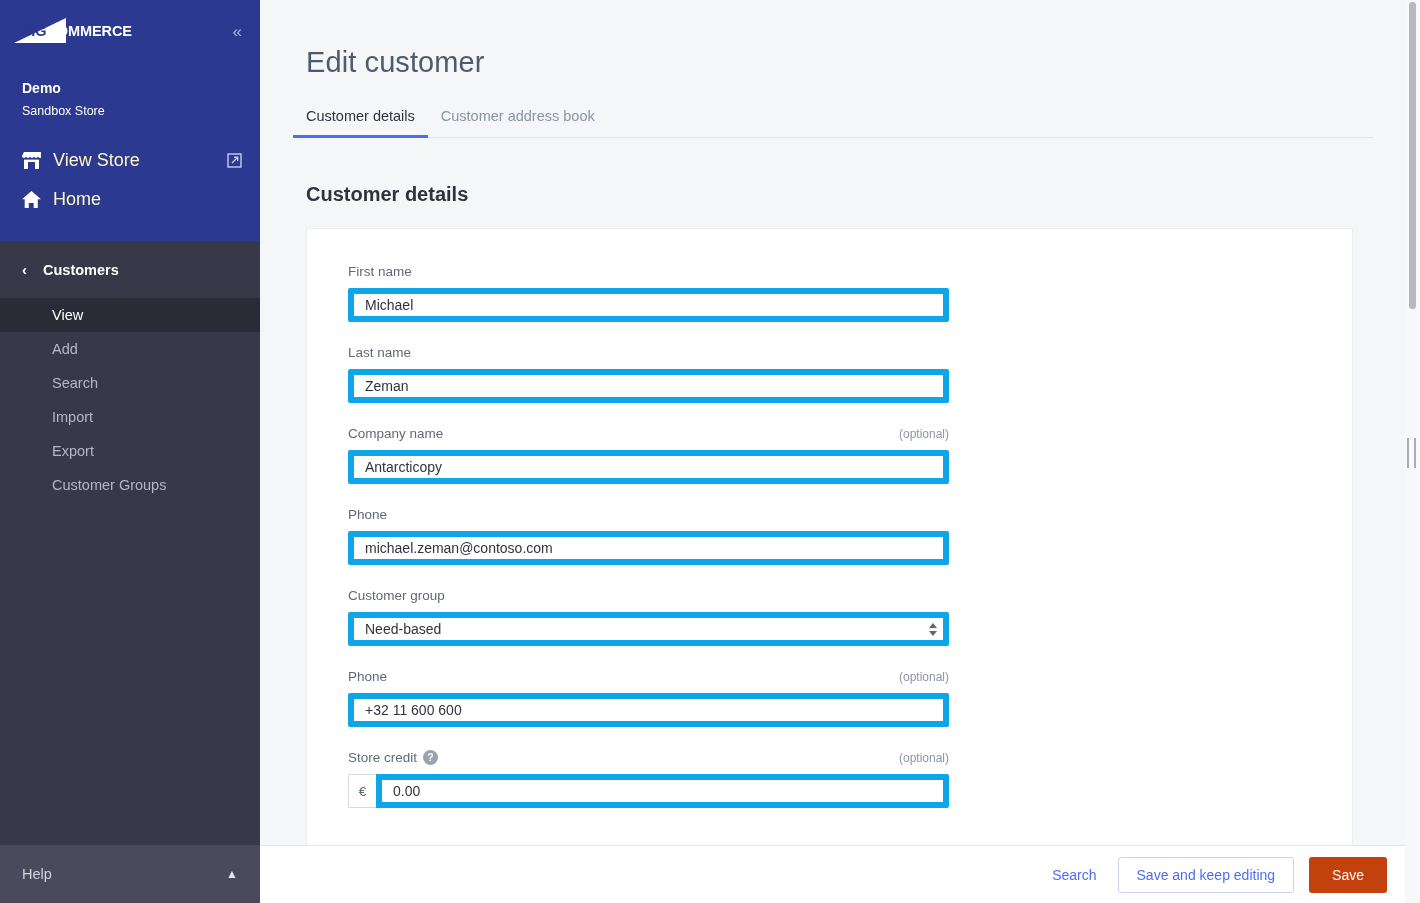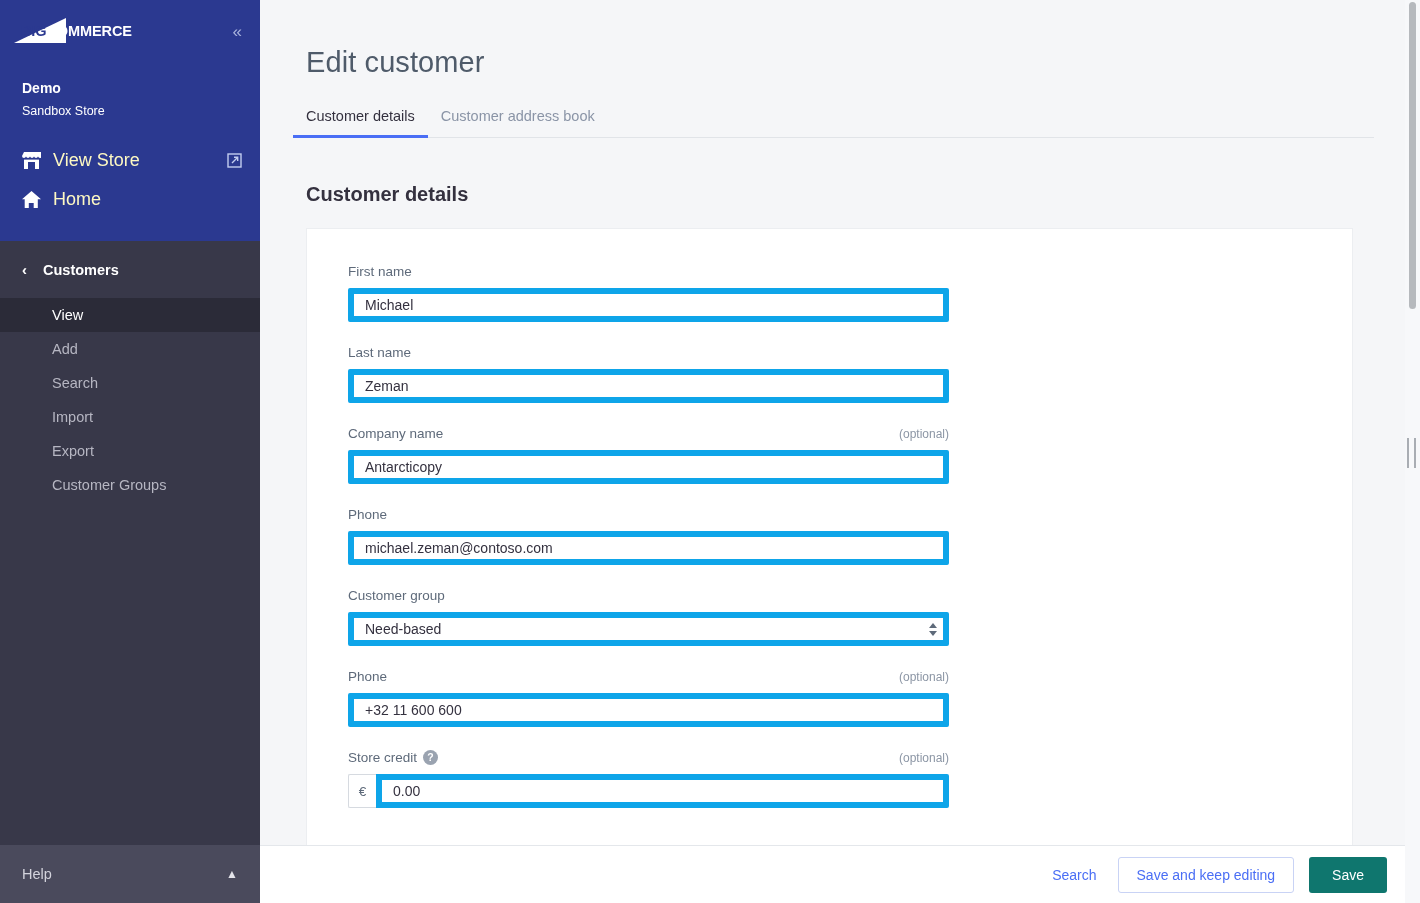--- a/index.html
+++ b/index.html
@@ -357,21 +357,21 @@
     border: none;
     color: #4a6ef5;
     padding: 0 6px;
   }
   .btn-secondary {
     background: #ffffff;
     border: 1px solid #c9d3f5;
     color: #4a6ef5;
   }
   .btn-primary {
-    background: #0f766e;
+    background: #c2410c;
     color: #ffffff;
     font-weight: 400;
     padding: 0 22px;
   }
 
   
   .scroll-track {
     position: absolute;
     right: 0;
     top: 0;

